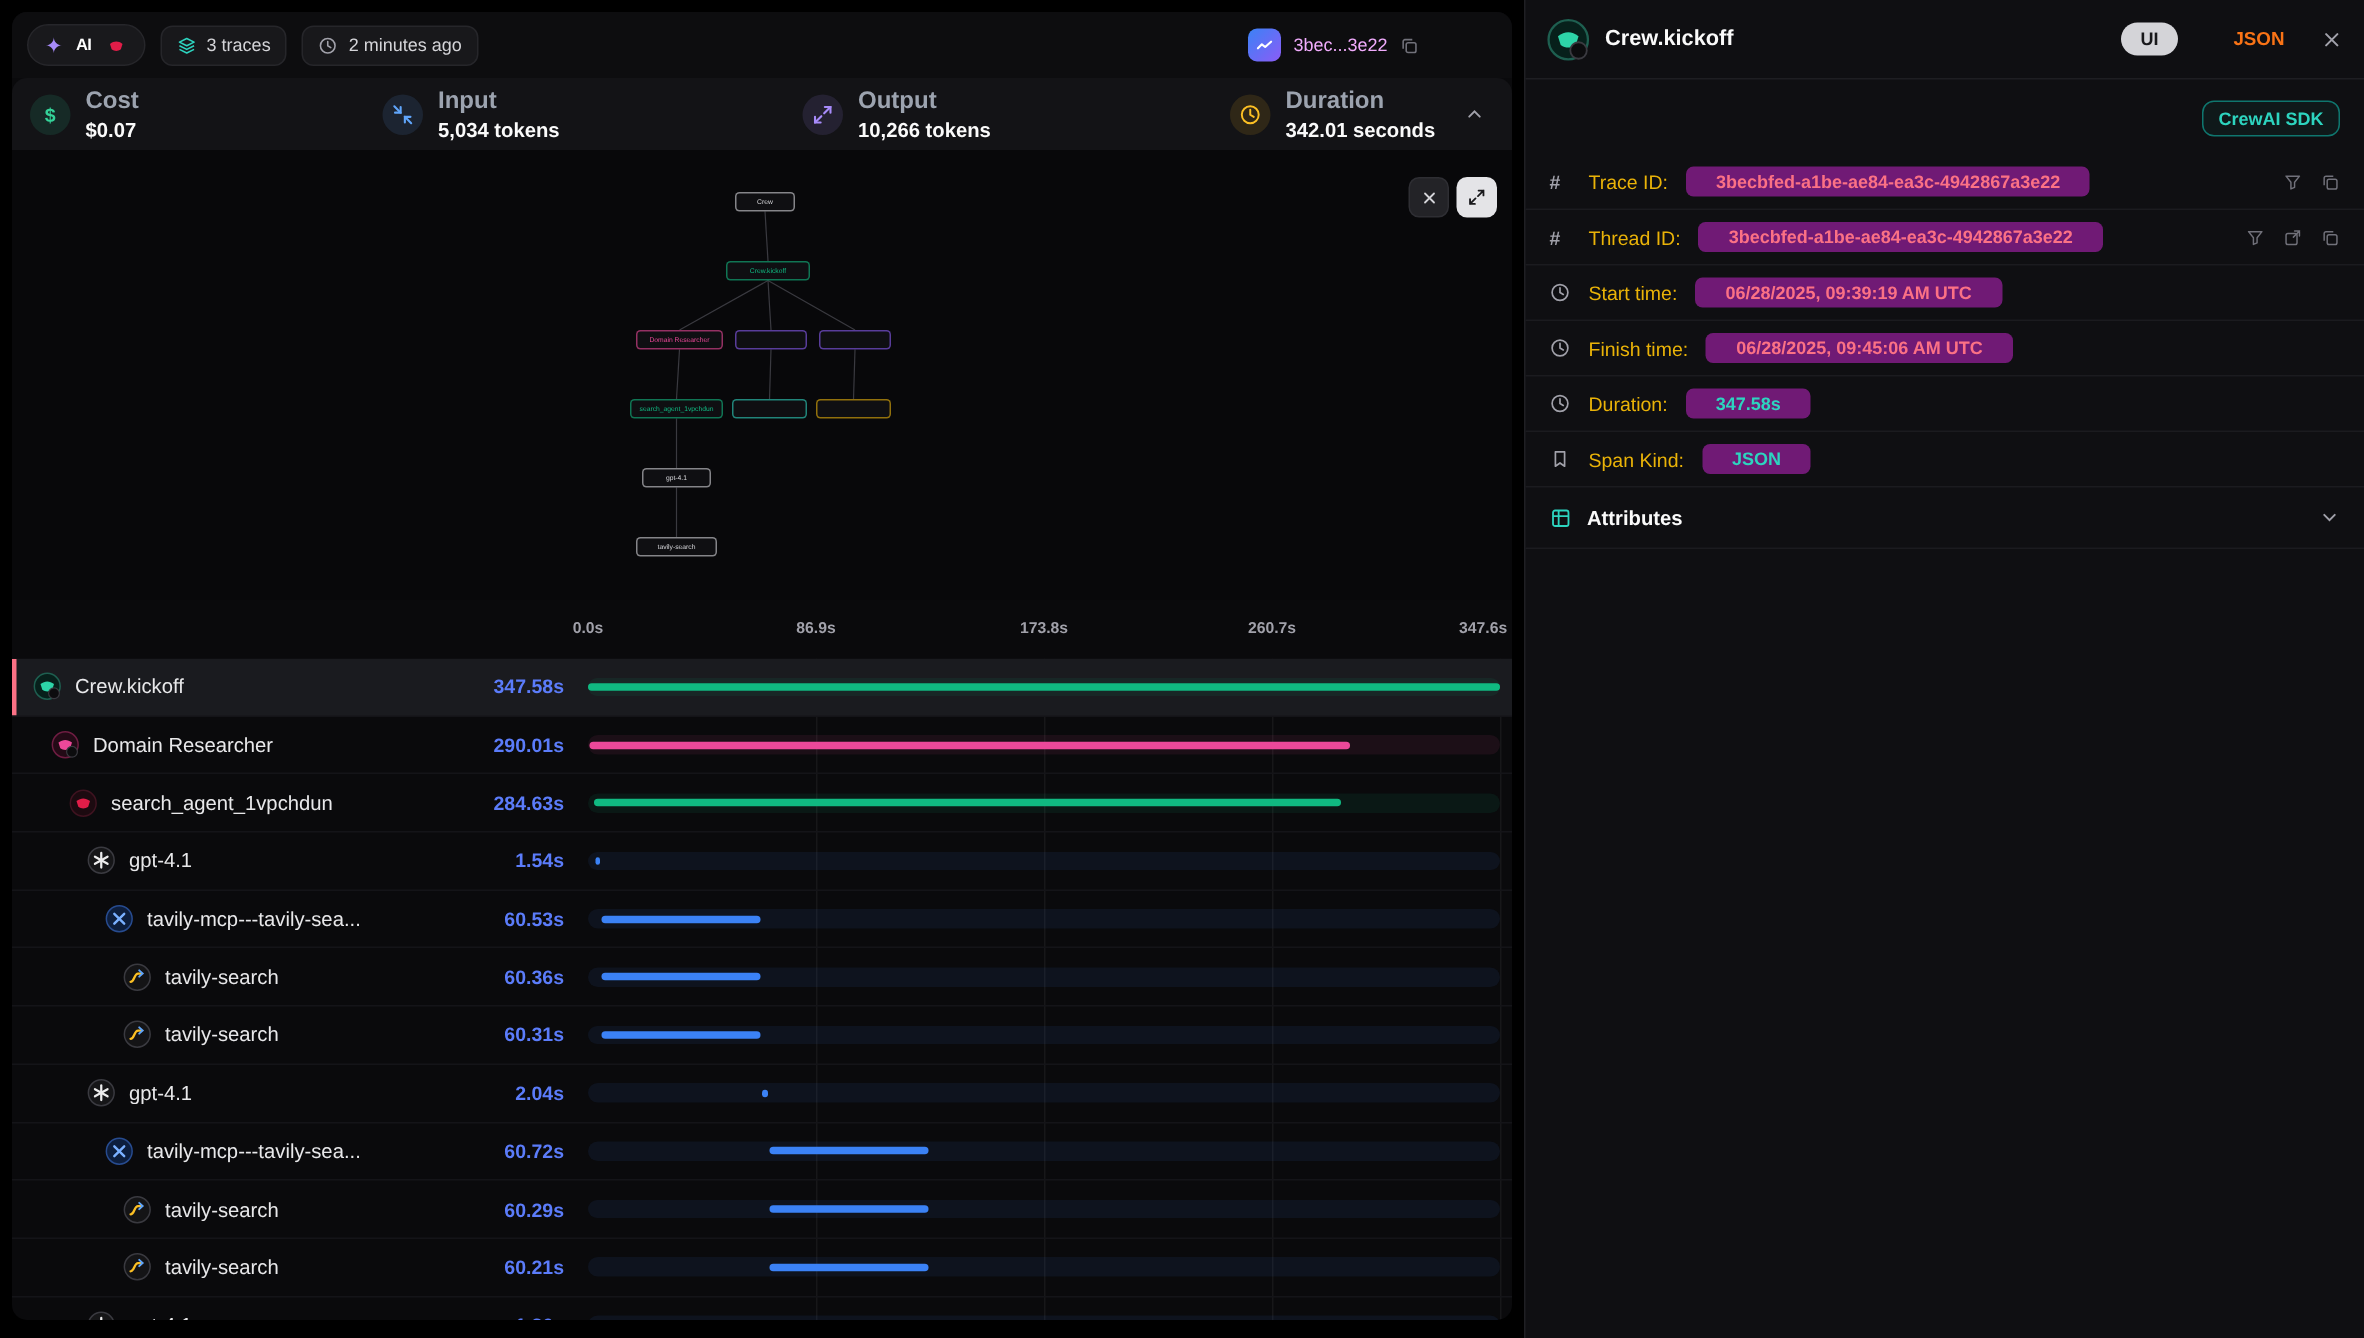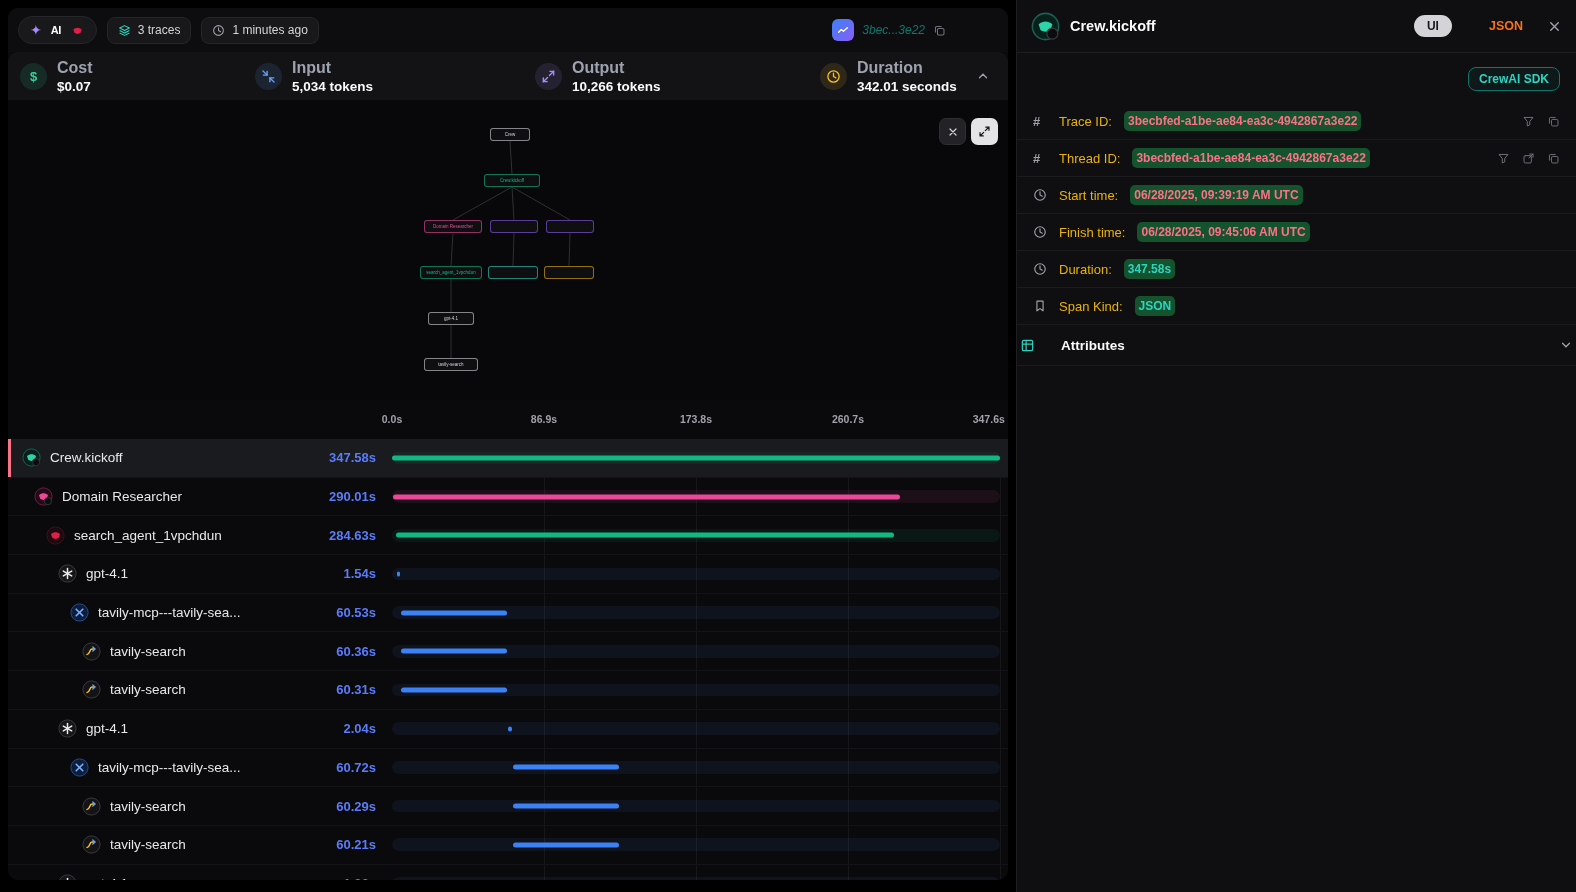--- a/index.html
+++ b/index.html
@@ -18,21 +18,21 @@
     border-radius:10px; overflow:hidden;
   }
   .topbar { height:44px; flex:none; display:flex; align-items:center; gap:10px; padding:0 10px; background:#0d0d0f; }
   .logo-pill { height:28px; border-radius:15px; background:#19191c; border:1px solid #26262a; display:flex; align-items:center; gap:9px; padding:0 11px; }
   .spark { color:#a78bfa; font-size:14px; line-height:1; }
   .ai-logo { font-weight:800; font-size:11px; color:#fff; letter-spacing:-0.5px; }
   .chip { height:27px; border-radius:8px; background:#18181b; border:1px solid #26262a; display:flex; align-items:center; gap:7px; padding:0 10px; font-size:12px; color:#d4d4d8; }
   .chip .ic { display:flex; }
   .tb-right { margin-left:auto; display:flex; align-items:center; gap:8px; margin-right:52px; }
   .chart-chip { width:22px; height:22px; border-radius:6px; background:linear-gradient(135deg,#3b82f6,#8b5cf6); display:flex; align-items:center; justify-content:center; }
-  .tid-short { font-size:12px; color:#0f766e;font-style:italic; }
+  .tid-short { font-size:12px; color:#f0abfc; }
   .ic-gray { color:#71717a; display:flex; }
 
   .stats { height:48px; flex:none; display:flex; align-items:center; background:#131316; padding:0 12px; border-radius:10px 10px 0 0; }
   .stat { display:flex; align-items:center; gap:10px; }
   .stat:nth-child(1){ width:235px; } .stat:nth-child(2){ width:280px; } .stat:nth-child(3){ width:285px; } .stat:nth-child(4){ flex:1; }
   .stat-ic { width:27px; height:27px; border-radius:50%; flex:none; display:flex; align-items:center; justify-content:center; font-weight:700; font-size:13px; }
   .stat-label { font-size:16px; font-weight:700; color:#9ca3af; margin-bottom:2px; }
   .stat-value { font-size:13.5px; font-weight:700; color:#fafafa; }
   .collapse-btn { width:26px; height:26px; display:flex; align-items:center; justify-content:center; color:#a1a1aa; }
 
@@ -66,25 +66,25 @@
   .dp-header { height:53px; flex:none; display:flex; align-items:center; gap:10px; padding:0 14px; border-bottom:1px solid #1e1e22; }
   .dp-title { font-size:14.5px; font-weight:700; color:#fafafa; }
   .tab-ui { margin-left:auto; background:#d4d4d8; color:#18181b; font-size:12px; font-weight:700; padding:4px 13px; border-radius:999px; }
   .tab-json { color:#f97316; font-size:12.5px; font-weight:600; margin:0 8px 0 27px; }
   .dp-close { color:#a1a1aa; display:flex; margin-left:6px; }
   .sdk-row { display:flex; justify-content:flex-end; padding:14px 16px 12px; }
   .sdk-badge { border:1px solid #0f766e; color:#2dd4bf; background:rgba(20,184,166,.06); font-size:12px; font-weight:700; padding:4px 10px; border-radius:8px; }
   .dp-row { display:flex; align-items:center; min-height:37px; padding:0 16px; border-bottom:1px solid #1b1b1f; }
   .dp-ic { width:16px; color:#a1a1aa; display:flex; flex:none; font-size:13px; font-weight:700; }
   .dp-label { margin-left:10px; font-size:13px; color:#eab308; white-space:nowrap; }
-  .dp-val { margin-left:12px; background:#14532d; border-radius:5px; padding:3px 4px; font-size:12px; font-weight:600; white-space:nowrap; overflow:hidden; }
+  .dp-val { margin-left:12px; background:#701a75; border-radius:5px; padding:3px 20px; font-size:12px; font-weight:600; white-space:nowrap; overflow:hidden; }
   .dp-val.rose { color:#fb7185; } .dp-val.teal { color:#2dd4bf; }
   .dp-actions { margin-left:auto; display:flex; gap:12px; color:#71717a; padding-left:8px; }
   .dp-actions span { display:flex; }
-  .attr-row { display:flex; align-items:center; gap:26px; padding:0 3px; height:41px; border-bottom:1px solid #1b1b1f; }
+  .attr-row { display:flex; align-items:center; gap:10px; padding:0 16px; height:41px; border-bottom:1px solid #1b1b1f; }
   .attr-label { font-size:13.5px; font-weight:700; color:#fafafa; }
   .attr-chev { margin-left:auto; color:#a1a1aa; display:flex; }
 </style>
 </head>
 <body>
 
 <div class="app">
 
   <div class="left">
 
@@ -108,21 +108,21 @@
         </span>
         <span>3 traces</span>
       </div>
       <div class="chip">
         <span class="ic">
           <svg width="13" height="13" viewBox="0 0 16 16" fill="none" stroke="#a1a1aa" stroke-width="1.3" stroke-linecap="round">
               <circle cx="8" cy="8" r="6"></circle>
               <path d="M8 4.5V8l2.5 1.5"></path>
             </svg>
         </span>
-        <span>1 minutes ago</span>
+        <span>2 minutes ago</span>
       </div>
       <div class="tb-right">
         <span class="chart-chip">
           <svg width="14" height="14" viewBox="0 0 16 16">
               <path d="M3 10.5l3-3 2.5 2L13 5.5" stroke="#fff" stroke-width="1.6" fill="none" stroke-linecap="round" stroke-linejoin="round"></path>
             </svg>
         </span>
         <span class="tid-short">3bec...3e22</span>
         <span class="ic-gray">
           <svg width="13" height="13" viewBox="0 0 16 16" fill="none" stroke="currentColor" stroke-width="1.3">

